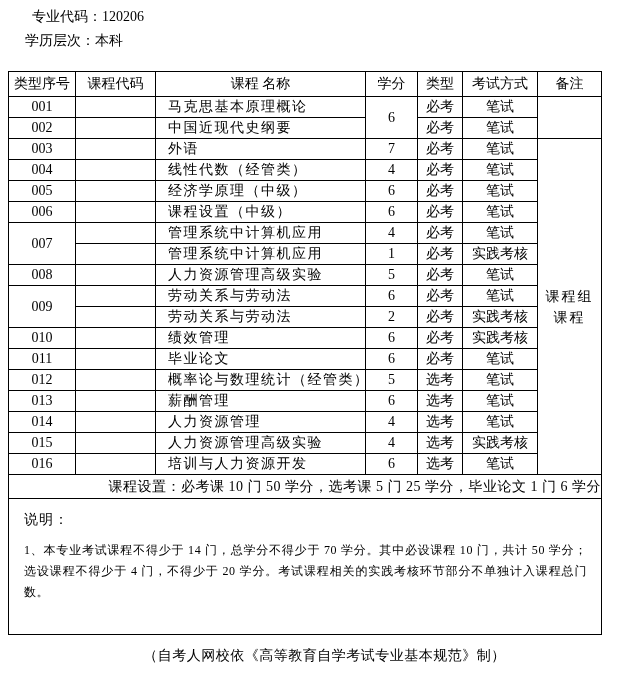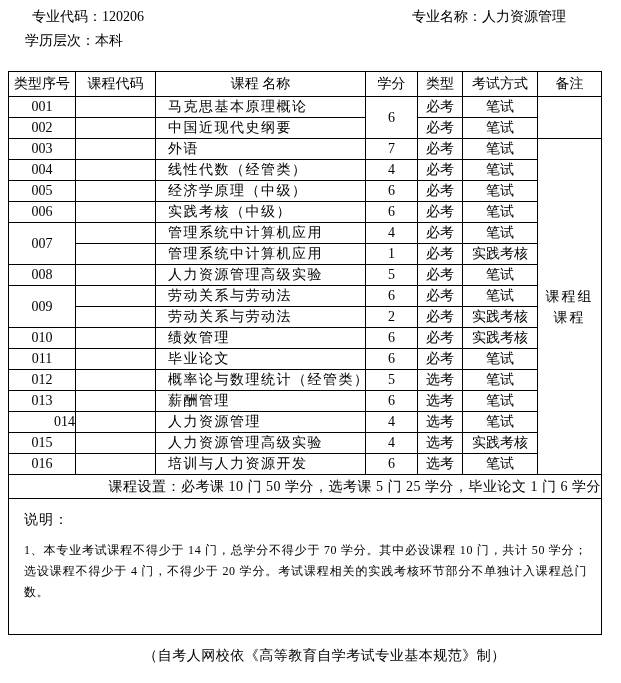--- a/index.html
+++ b/index.html
@@ -35,33 +35,32 @@
   td.remark-group{letter-spacing:2px;line-height:21px;}
   tr.setup-row{height:24px;}
   tr.setup-row td{text-align:right;padding-left:16px;white-space:nowrap;letter-spacing:0.5px;}
   tr.notes-row{height:136px;margin-top:16px;}
   tr.notes-row td{vertical-align:top;text-align:left;padding:12px 14px 0 15px;}
   .notes-title{font-size:14px;letter-spacing:1px;}
   .notes-body{
     margin-top:11px;font-size:12px;line-height:21px;
     text-align:justify;letter-spacing:0.6px;
   }
-  td.seq-dashed{border-bottom:1px dashed #bbbbbb;text-align:right;}
+  td.seq-dashed{border-bottom:1px dashed #bbbbbb;}
   .footer{
     position:absolute;left:14px;top:647px;width:621px;
     text-align:center;font-size:14px;letter-spacing:0.5px;
   }
 </style>
 </head>
 <body>
 
 <div class="page">
 
   <div class="title" id="t-major-code">专业代码：120206</div>
-  <div class="title" id="t-major-name">专业名称：人力资源管理</div>
   <div class="title" id="t-level">学历层次：本科</div>
 
   <table class="plan">
     <colgroup>
       <col style="width:67px">
         <col style="width:80px">
         <col style="width:210px">
       <col style="width:52px">
         <col style="width:45px">
         <col style="width:75px">
@@ -123,21 +122,21 @@
         <td></td>
         <td class="name">经济学原理（中级）</td>
         <td>6</td>
         <td>必考</td>
         <td>笔试</td>
       </tr>
 
       <tr class="r">
         <td>006</td>
         <td></td>
-        <td class="name">实践考核（中级）</td>
+        <td class="name">课程设置（中级）</td>
         <td>6</td>
         <td>必考</td>
         <td>笔试</td>
       </tr>
 
       <tr class="r">
         <td rowspan="2">007</td>
         <td></td>
         <td class="name">管理系统中计算机应用</td>
         <td>4</td>

